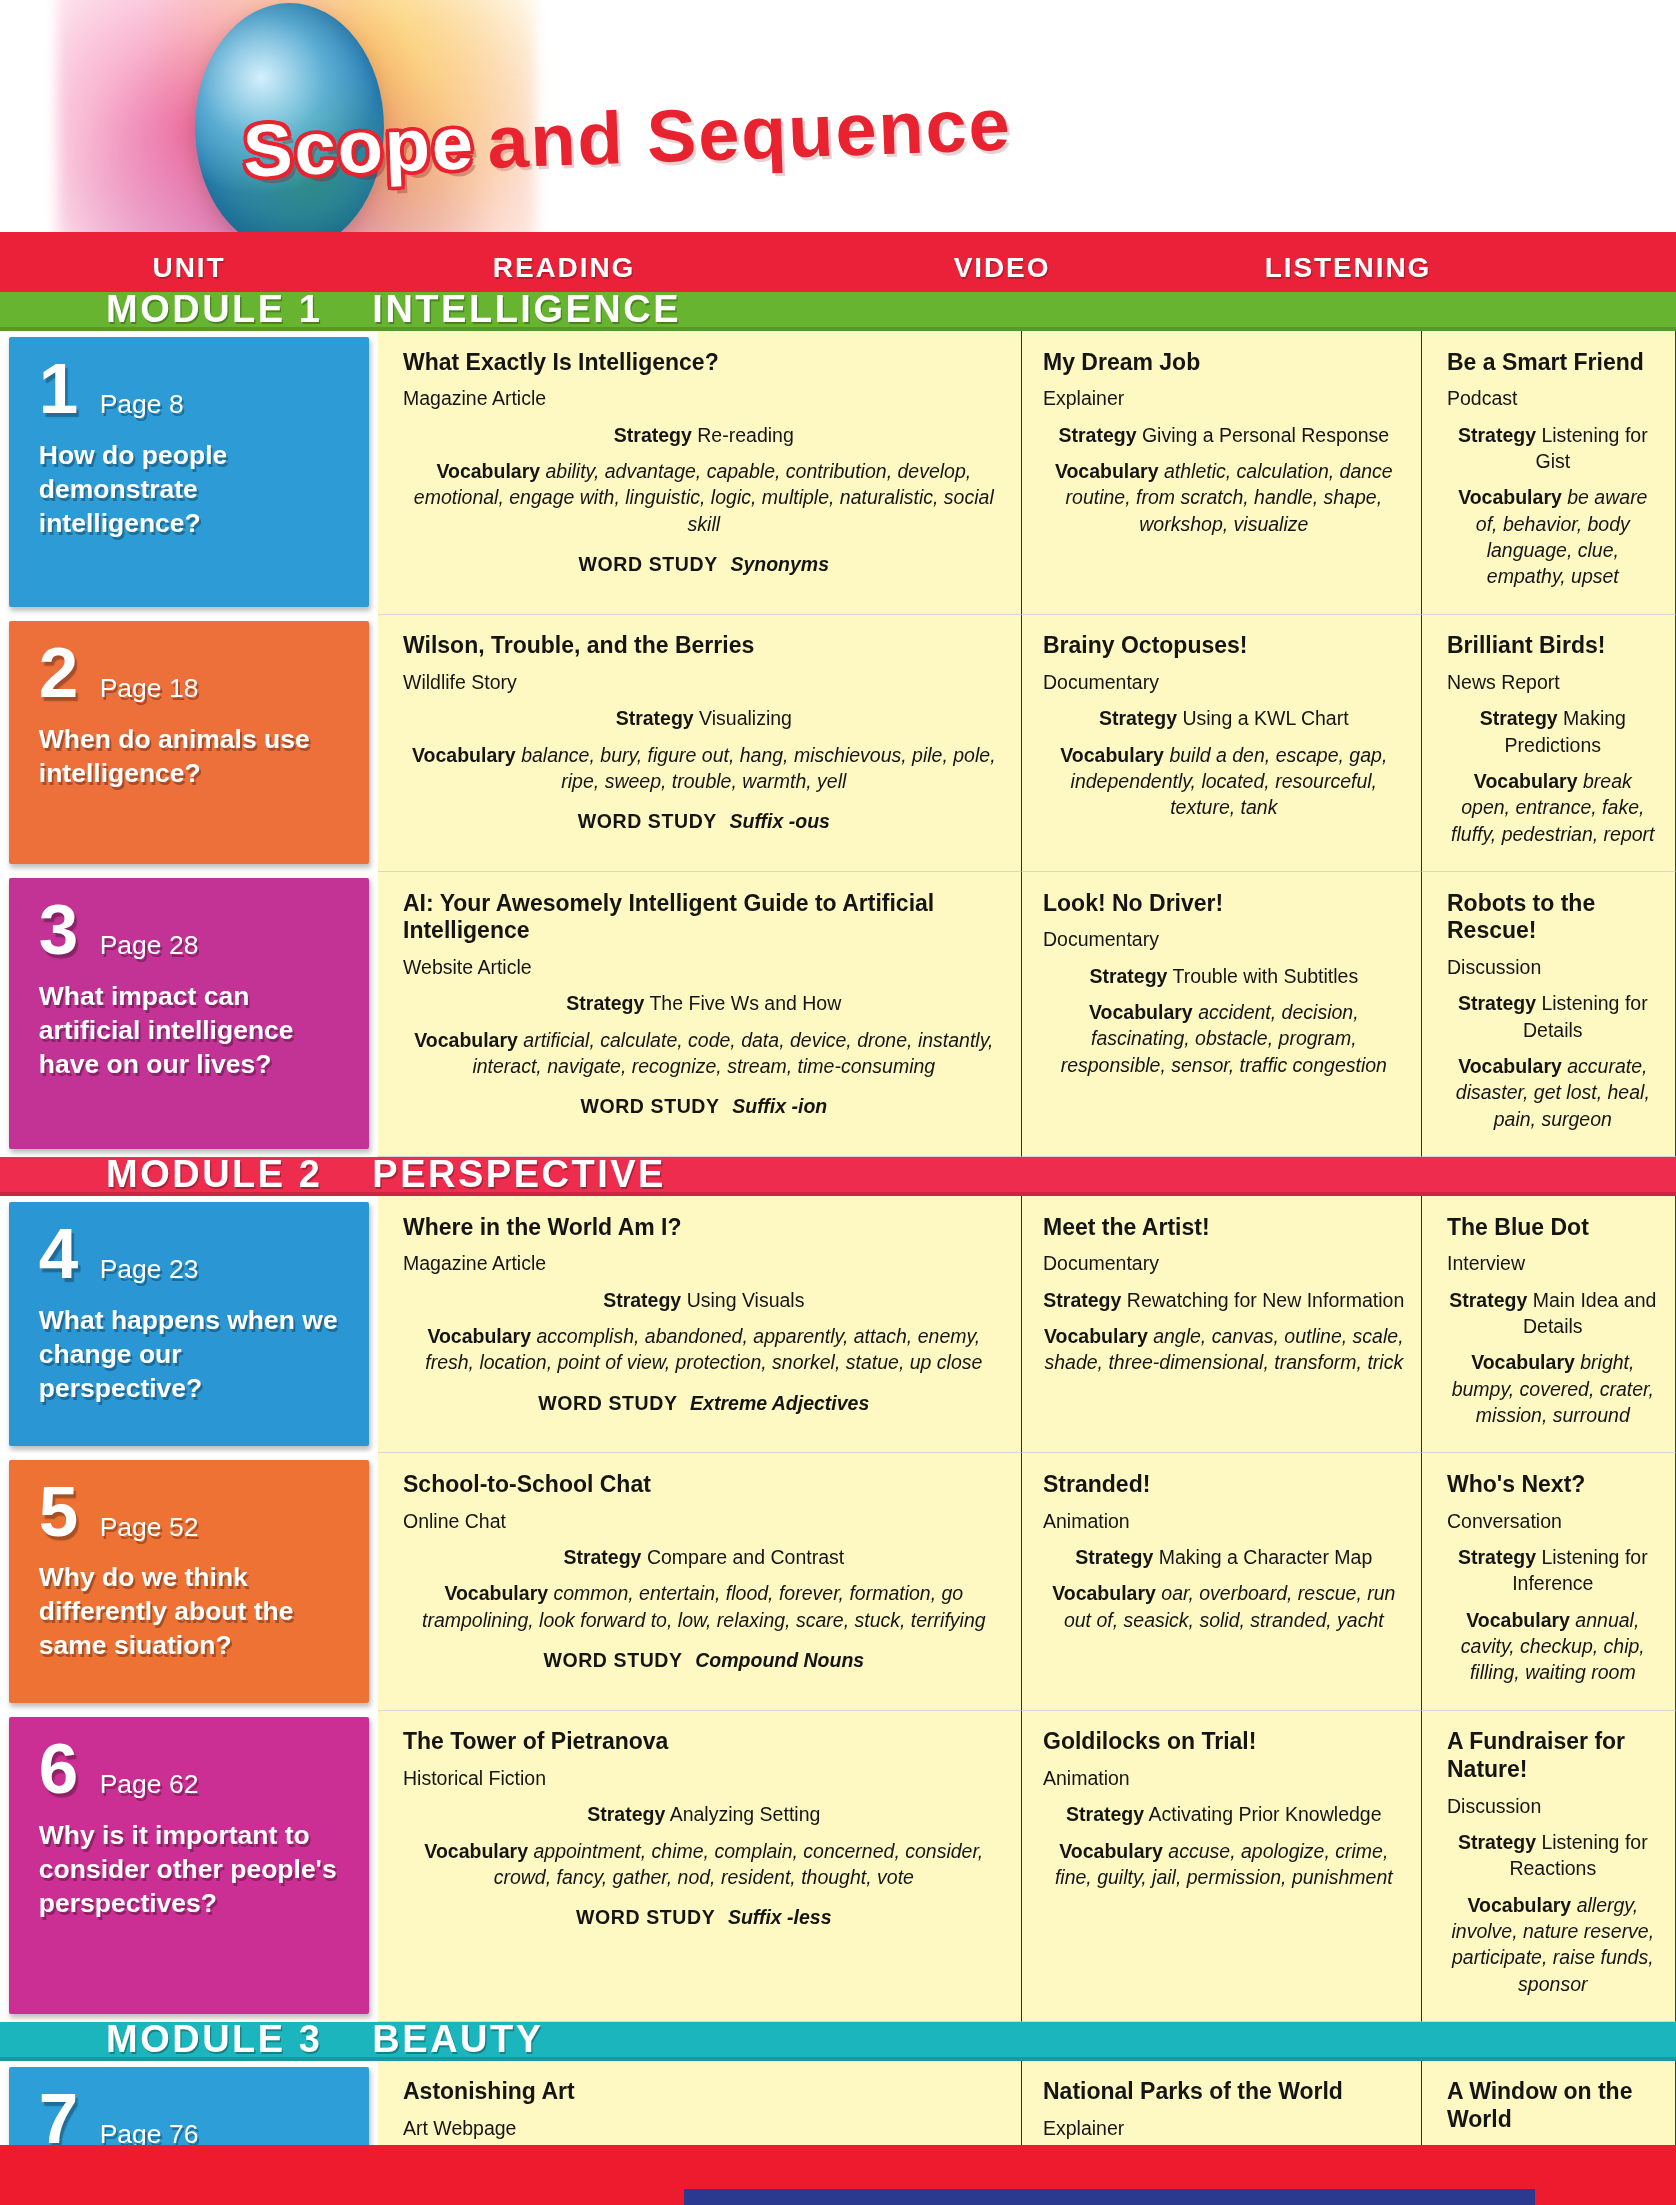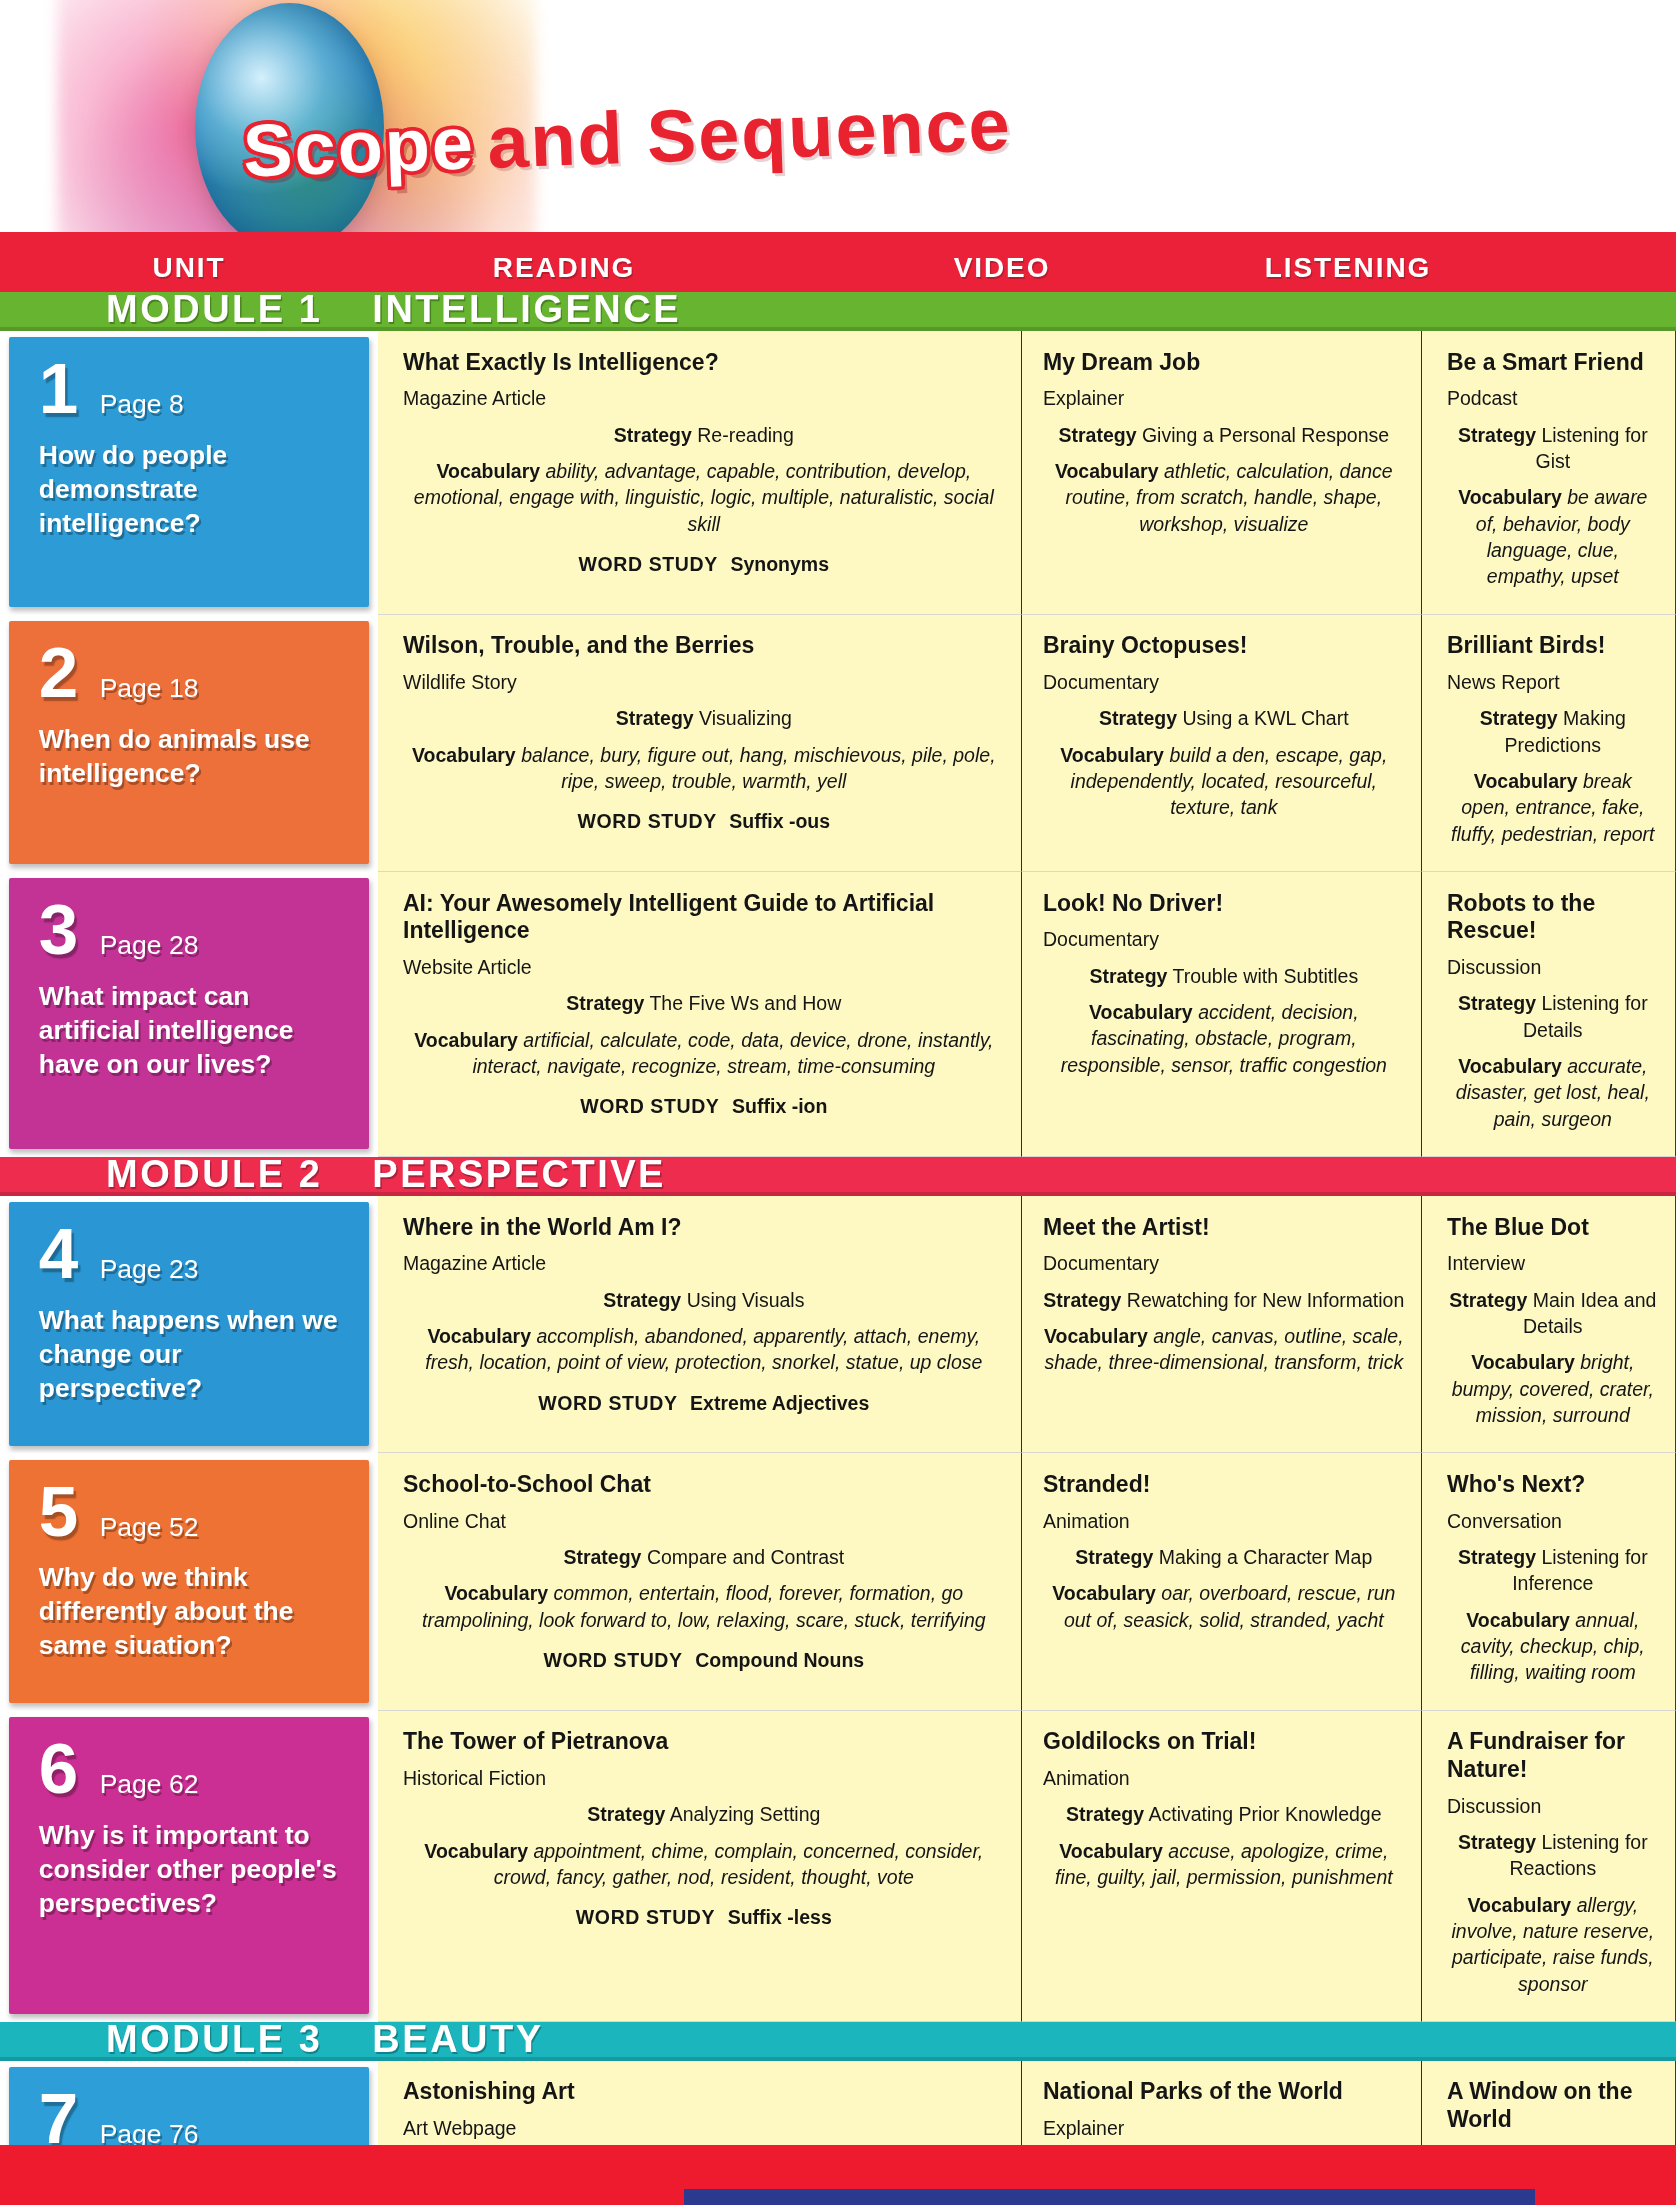--- a/index.html
+++ b/index.html
@@ -57,21 +57,21 @@
   .cell.reading { width:643px; }
   .cell.video { width:400px; border-left:1.9px solid #2e2e2e;padding-left:21px; }
   .cell.listening { width:255px; border-left:1.9px solid #2e2e2e; border-right:1.9px solid #3a3a3a; }
   .cell-title { font-size:23px; font-weight:bold; margin-bottom:11.3px; line-height:1.2; }
   .cell-genre { margin-bottom:11.3px; }
   .cell-line { margin-bottom:10px; line-height:1.35;text-align:center; }
   .lbl { font-weight:bold; }
   .vocab { font-style:italic; }
   .ws-line { margin-top:14px; }
   .ws-lbl { font-weight:bold; letter-spacing:0.6px; }
-  .ws-val { font-weight:bold; margin-left:12.6px; }
+  .ws-val { font-weight:bold; margin-left:12.6px;font-style:italic; }
 
   
   .footer-red { position:absolute; bottom:0; left:0; width:100%; height:60px; background:#ee1a2d; }
   .footer-navy { position:absolute; bottom:0; left:684px; width:851px; height:15.8px; background:#2b3a8f; }
 </style>
 </head>
 <body>
 
 <div class="page">
 

